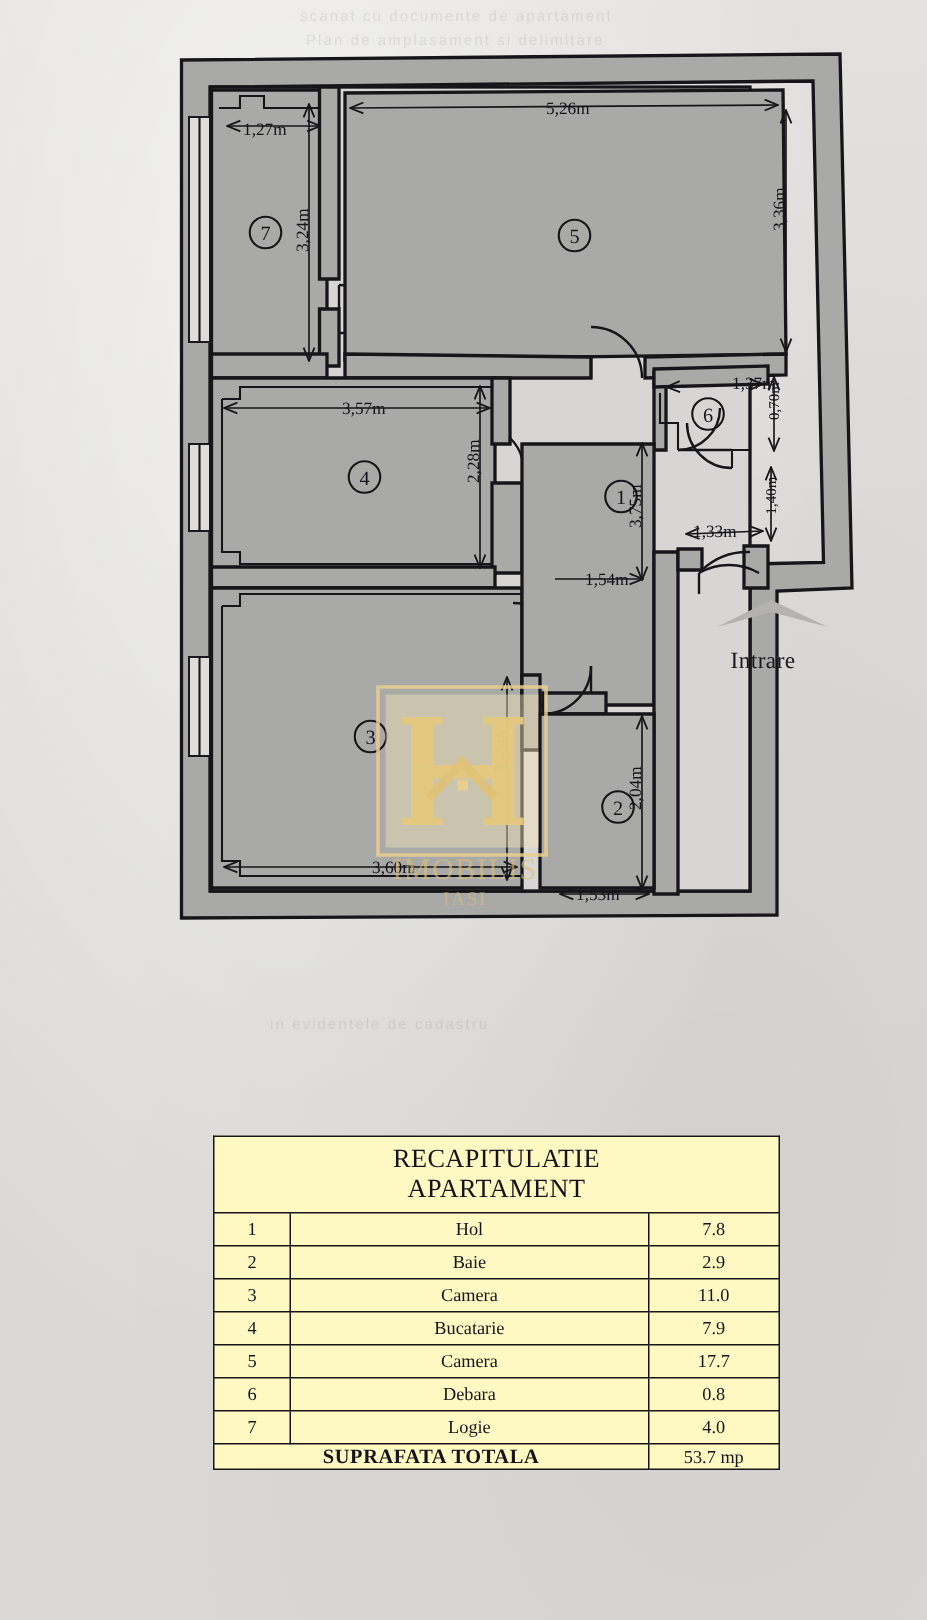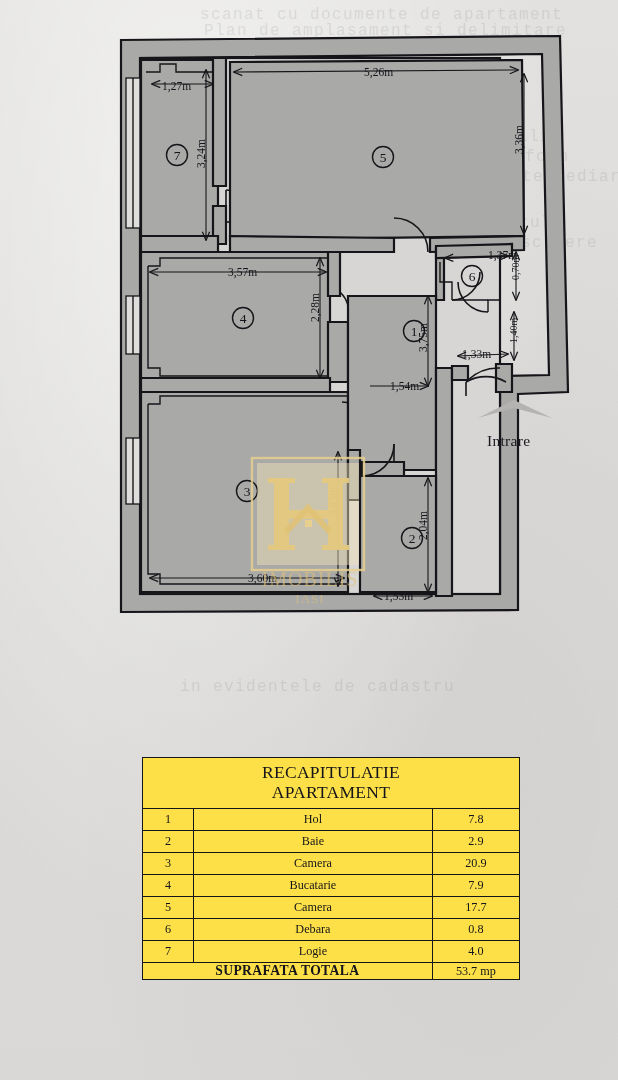--- a/index.html
+++ b/index.html
@@ -12,37 +12,37 @@
   
   #paper{
     position:absolute;inset:0;
     background:
       radial-gradient(ellipse at 30% 18%, rgba(255,255,255,.55), rgba(255,255,255,0) 60%),
       radial-gradient(ellipse at 78% 72%, rgba(0,0,0,.035), rgba(0,0,0,0) 62%),
       linear-gradient(180deg,#e2e1df 0%,#dbdad8 45%,#d9d8d6 100%);
   }
   .ghost{
     position:absolute;color:rgba(90,90,92,.13);
-    font-size:16px;letter-spacing:1.4px;white-space:nowrap;
-    font-family:Liberation Mono, monospace;
+    font-size:10px;letter-spacing:1.4px;white-space:nowrap;
+    font-family:Liberation Sans, sans-serif;
   }
   
   #plan{position:absolute;left:0;top:0;width:618px;height:700px;}
   
   #wm{
     position:absolute;left:246px;top:452px;width:130px;height:155px;
     pointer-events:none;
   }
   
   #tablewrap{
     position:absolute;left:142px;top:757px;width:378px;
   }
   table.recap{
     border-collapse:collapse;width:100%;
-    background:#fde047;
+    background:#fef9c3;
     font-family:"Liberation Serif",serif;
   }
   table.recap td,table.recap th{
     border:1.6px solid #16161a;
     text-align:center;
     color:#14141a;
     padding:0 2px;
   }
   table.recap .title{
     font-size:17.5px;font-weight:400;line-height:1.12;padding:5px 0 6px;
@@ -282,21 +282,21 @@
         <td class="num">7.8</td>
       </tr>
       <tr>
         <td class="cell">2</td>
         <td class="cell">Baie</td>
         <td class="num">2.9</td>
       </tr>
       <tr>
         <td class="cell">3</td>
         <td class="cell">Camera</td>
-        <td class="num">20.9</td>
+        <td class="num">11.0</td>
       </tr>
       <tr>
         <td class="cell">4</td>
         <td class="cell">Bucatarie</td>
         <td class="num">7.9</td>
       </tr>
       <tr>
         <td class="cell">5</td>
         <td class="cell">Camera</td>
         <td class="num">17.7</td>

